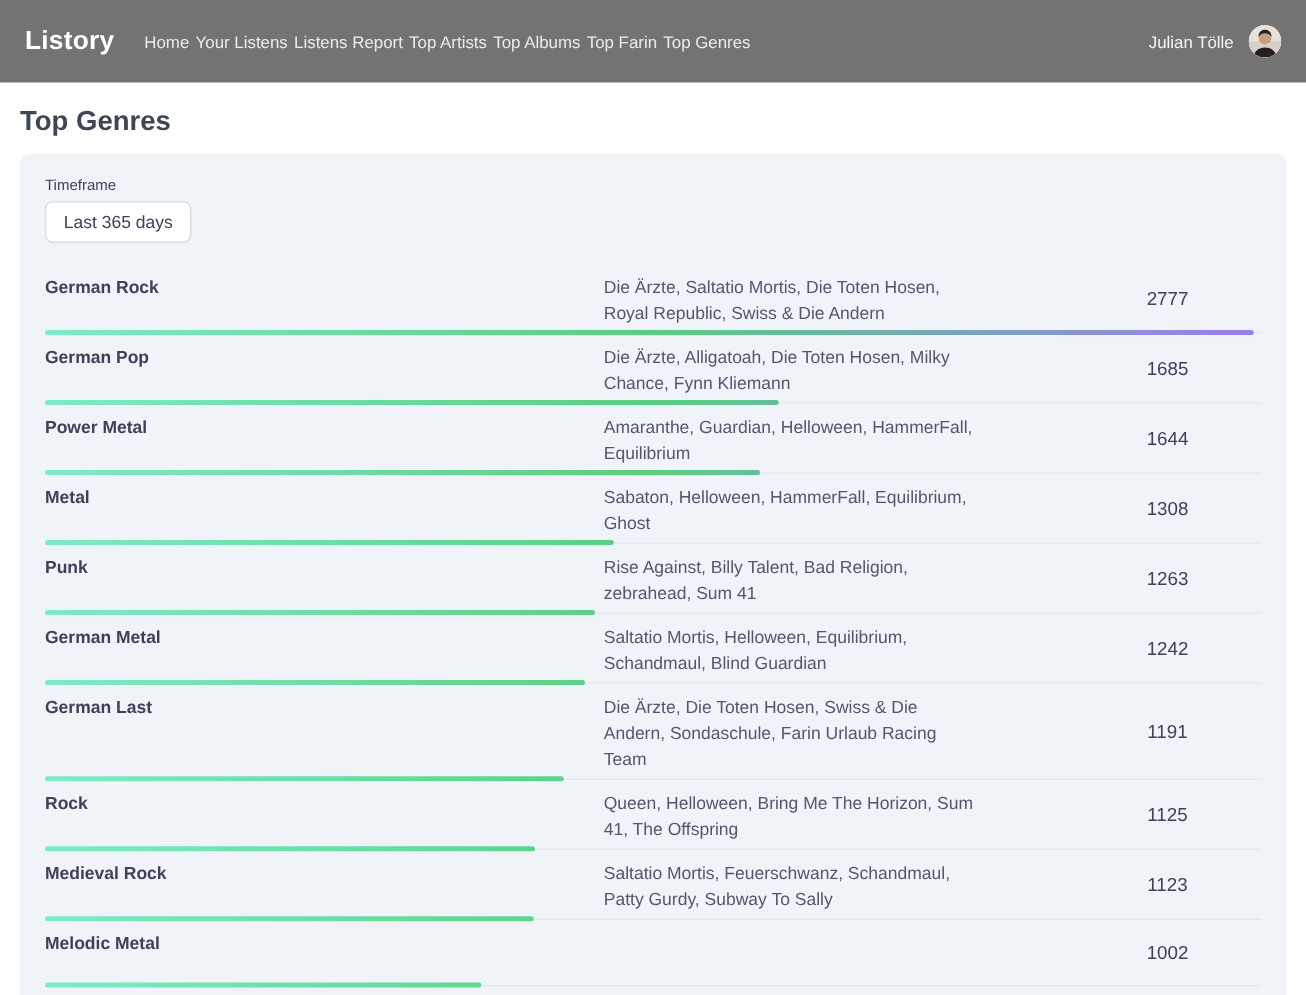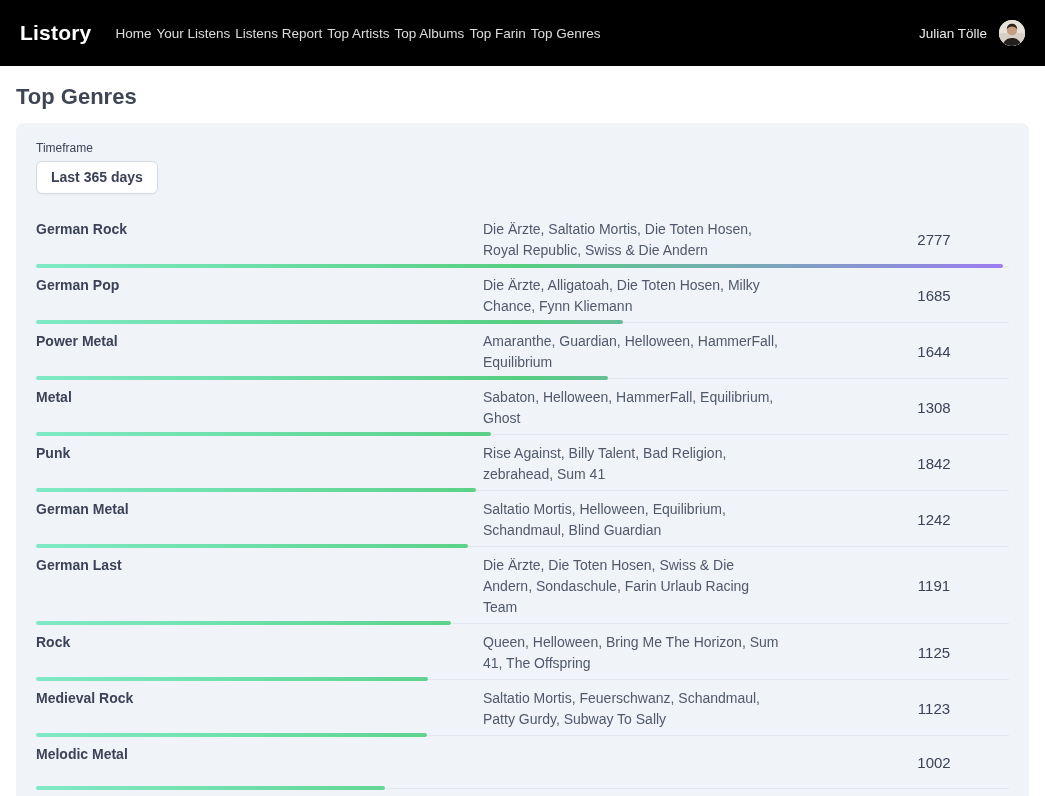--- a/index.html
+++ b/index.html
@@ -1,21 +1,21 @@
 <!DOCTYPE html>
 <html><head>
 <meta charset="utf-8">
 <title>Listory</title>
 <style>
   * { margin: 0; padding: 0; box-sizing: border-box; }
   html, body { width: 1045px; height: 796px; overflow: hidden; background: #fff;
     font-family: "Liberation Sans", "DejaVu Sans", sans-serif; }
 
   
-  .navbar { height: 66px; background: #000000; display: flex; align-items: center;
+  .navbar { height: 66px; background: #737373; display: flex; align-items: center;
     padding: 0 20px; }
   .logo { color: #ffffff; font-size: 21px; font-weight: 700; letter-spacing: .2px;
     margin-right: 24px; cursor: pointer; }
   .nav-links { display: flex; align-items: center; gap: 5px; }
   .nav-link { color: rgba(255,255,255,.86); font-size: 13.5px; text-decoration: none;
     cursor: pointer; white-space: nowrap; }
   .nav-spacer { flex: 1; }
   .nav-user { display: flex; align-items: center; gap: 12px; cursor: pointer; margin-left: 21px; }
   .nav-username { color: rgba(255,255,255,.92); font-size: 13.5px; }
   .avatar { width: 26px; height: 26px; border-radius: 50%; overflow: hidden;
@@ -24,21 +24,21 @@
   
   .page { padding: 18px 16px 0 16px; }
   .page-title { font-size: 22px; font-weight: 600; color: #3e4656; margin-bottom: 13px; }
 
   .card { background: #f0f4f8; border-radius: 8px; padding: 18px 20px 24px 20px;
     min-height: 700px; }
 
   .timeframe-label { font-size: 12px; color: #3c4257; margin-bottom: 6px; }
   .timeframe-btn { display: inline-block; background: #ffffff; border: 1px solid #d5dbe1;
     border-radius: 6px; padding: 7px 14px 8px 14px; font-size: 14px; color: #3c4257;
-    font-family: inherit; cursor: pointer; box-shadow: 0 1px 1px rgba(60,66,87,.04); font-weight: bold; }
+    font-family: inherit; cursor: pointer; box-shadow: 0 1px 1px rgba(60,66,87,.04); }
 
   
   .genre-table { margin-top: 17px; }
   .genre-row { position: relative; display: grid; grid-template-columns: 447px 310px 1fr 150px;
     border-bottom: 1px solid #e4e8ee; padding: 6px 0 5px 0; min-height: 53px; }
   .genre-name { font-size: 14px; font-weight: 700; color: #3c4257; line-height: 21px;
     padding-top: 2px; }
   .genre-artists { font-size: 14px; color: #50586c; line-height: 21px; max-width: 300px;
     padding-top: 2px; }
   .genre-count { grid-column: 4; align-self: center; text-align: center; font-size: 15px;
@@ -121,21 +121,21 @@
         <div class="genre-artists">Sabaton, Helloween, HammerFall, Equilibrium, Ghost</div>
         <div class="genre-count">1308</div>
         <div class="bar-track">
             <div class="bar-fill" style="width: 47.1012%; background-size: 212.309% 100%;"></div>
           </div>
       </div>
 
       <div class="genre-row">
         <div class="genre-name">Punk</div>
         <div class="genre-artists">Rise Against, Billy Talent, Bad Religion, zebrahead, Sum 41</div>
-        <div class="genre-count">1842</div>
+        <div class="genre-count">1263</div>
         <div class="bar-track">
             <div class="bar-fill" style="width: 45.4807%; background-size: 219.873% 100%;"></div>
           </div>
       </div>
 
       <div class="genre-row">
         <div class="genre-name">German Metal</div>
         <div class="genre-artists">Saltatio Mortis, Helloween, Equilibrium, Schandmaul, Blind Guardian</div>
         <div class="genre-count">1242</div>
         <div class="bar-track">

